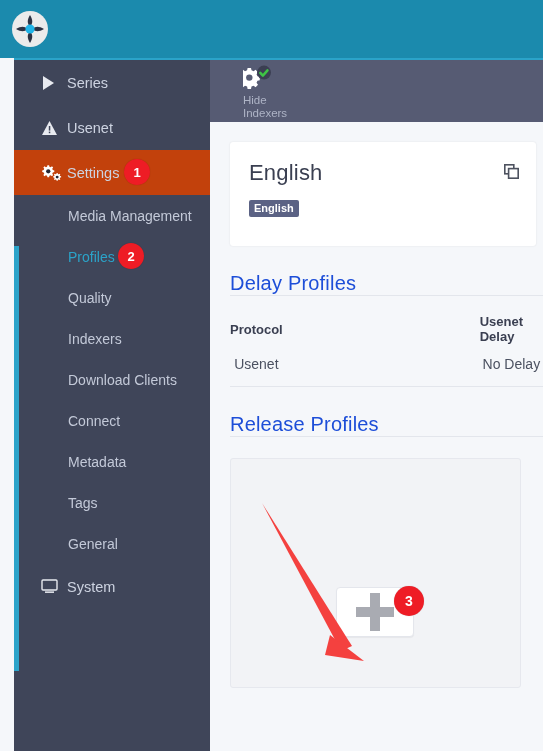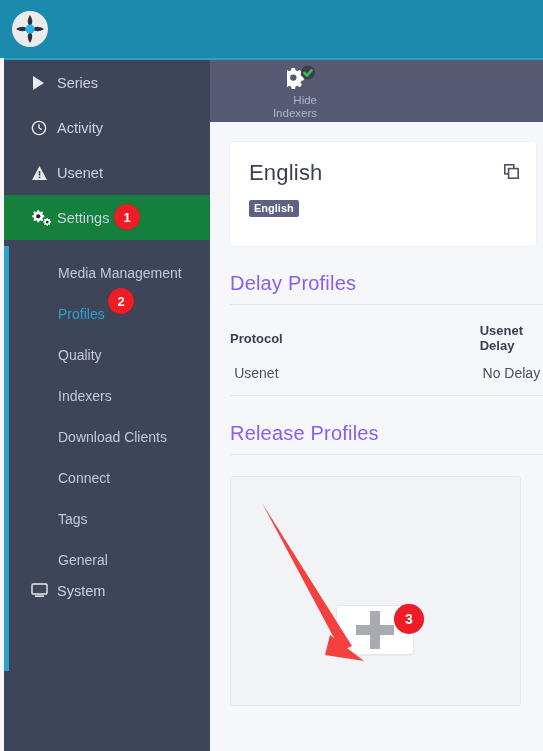--- a/index.html
+++ b/index.html
@@ -36,46 +36,46 @@
     border: none; outline: none; background: transparent;
     border-bottom: 1px solid #cfe6ee;
     color: #fff; font-size: 14.5px;
     font-family: "Liberation Sans", sans-serif;
     width: 205px; padding: 2px 0 5px 0;
   }
   .search-field::placeholder { color: #fff; opacity: 1; }
 
   
   .sidebar {
-    position: absolute; top: 58px; left: 4px;
+    position: absolute; top: 58px; left: 14px;
     width: 216px; height: 693px;
     background: #3f4559;
     border-top: 2px solid #2ba3c9;
     overflow: hidden;
   }
   .nav-item {
     height: 45px; display: flex; align-items: center;
     padding-left: 27px; color: #b6bdd0;
     font-size: 14.5px; position: relative;
   }
   .nav-item .nav-ico {
     width: 26px; display: flex; align-items: center;
     color: #e8eaf0; flex: 0 0 26px;
   }
   .nav-item .nav-label { color: #cdd3e1; }
   .nav-item.active {
-    background: #15803d;
+    background: #c2410c;
   }
   .sidebar-accent {
     position: absolute; left: 0; top: 186px;
     width: 5px; height: 425px; background: #2ba3c9;
     z-index: 5;
   }
   .sub-item {
-    height: 41px; display: flex; align-items: flex-end;
+    height: 41px; display: flex; align-items: center;
     padding-left: 54px; color: #c3c9d8;
     font-size: 14px; position: relative;
   }
   .sub-item.current .sub-label { color: #2ba3c9; }
 
   
   .badge {
     position: absolute;
     width: 26px; height: 26px; border-radius: 50%;
     background: #ee1c25; color: #fff;
@@ -93,21 +93,21 @@
     background: #f5f7fa;
     border-top: 2px solid #2ba3c9;
     overflow: hidden;
   }
   .toolbar {
     height: 62px; background: #565b73;
     display: flex; align-items: flex-start; padding-left: 33px;
   }
   .tool-btn {
     width: 74px; padding-top: 5px;
-    display: flex; flex-direction: column; align-items: flex-end;
+    display: flex; flex-direction: column; align-items: flex-start;
     color: #aeb4c6; font-size: 11.5px; line-height: 13px;
     text-align: center;
   }
   .tool-ico { height: 26px; margin-bottom: 3px; position: relative; }
 
   .content { padding: 20px 0 0 20px; }
 
   .card {
     background: #fff; border-radius: 3px;
     width: 306px; height: 104px;
@@ -124,22 +124,22 @@
   }
   .tag {
     display: inline-block; margin-top: 14px;
     background: #5b6284; color: #fff;
     font-size: 11px; font-weight: bold;
     padding: 2px 5px 3px 5px; border-radius: 2px;
   }
 
   .section { margin-top: 26px; width: 313px; }
   .section-head {
-    font-size: 20px; color: #8b5cf6; font-weight: normal;
-    padding-bottom: 9px; border-bottom: 1px solid #e3e6ec;
+    font-size: 20px; color: #1d4ed8; font-weight: normal;
+    border-bottom: 1px solid #e3e6ec;
     letter-spacing: .2px;
   }
   table.delay {
     width: 100%; border-collapse: collapse; margin-top: 4px;
   }
   table.delay th {
     text-align: left; font-size: 13px; color: #3a3f51;
     font-weight: bold; padding: 14px 0 12px 0;
   }
   table.delay td {
@@ -202,30 +202,20 @@
   <div class="nav-item">
     <span class="nav-ico">
       <svg width="15" height="16" viewBox="0 0 15 16">
           <path d="M2 1 L13 8 L2 15 Z" fill="#e8eaf0"></path>
         </svg>
     </span>
     <span class="nav-label">Series</span>
   </div>
 
 
-  <div class="nav-item">
-    <span class="nav-ico">
-      <svg width="16" height="16" viewBox="0 0 16 16">
-        <circle cx="8" cy="8" r="6.6" fill="none" stroke="#e8eaf0" stroke-width="1.4"></circle>
-        <line x1="8" y1="8" x2="8" y2="4.2" stroke="#e8eaf0" stroke-width="1.4"></line>
-        <line x1="8" y1="8" x2="10.8" y2="9.6" stroke="#e8eaf0" stroke-width="1.4"></line>
-      </svg>
-    </span>
-    <span class="nav-label">Activity</span>
-  </div>
 
   <div class="nav-item">
     <span class="nav-ico">
       <svg width="17" height="16" viewBox="0 0 17 16">
         <path d="M8.5 1 L16 15 L1 15 Z" fill="#e8eaf0"></path>
         <rect x="7.8" y="6" width="1.5" height="4.6" fill="#3f4559"></rect>
         <rect x="7.8" y="11.6" width="1.5" height="1.6" fill="#3f4559"></rect>
       </svg>
     </span>
     <span class="nav-label">Usenet</span>
@@ -255,20 +245,23 @@
     <span class="sub-label">Quality</span>
   </div>
   <div class="sub-item">
     <span class="sub-label">Indexers</span>
   </div>
   <div class="sub-item">
     <span class="sub-label">Download Clients</span>
   </div>
   <div class="sub-item">
     <span class="sub-label">Connect</span>
+  </div>
+  <div class="sub-item">
+    <span class="sub-label">Metadata</span>
   </div>
   <div class="sub-item">
     <span class="sub-label">Tags</span>
   </div>
   <div class="sub-item">
     <span class="sub-label">General</span>
   </div>
 
   <div class="nav-item">
     <span class="nav-ico">

